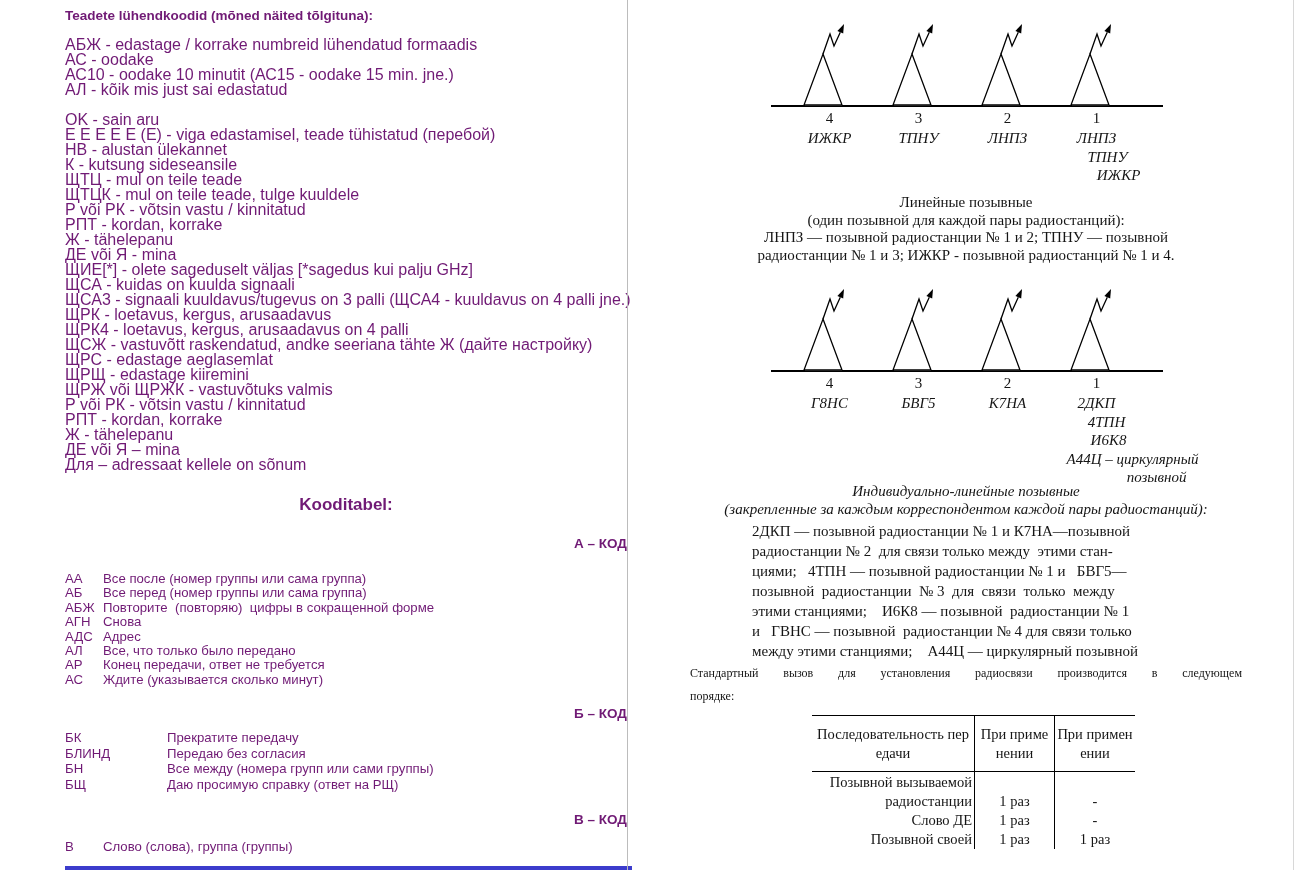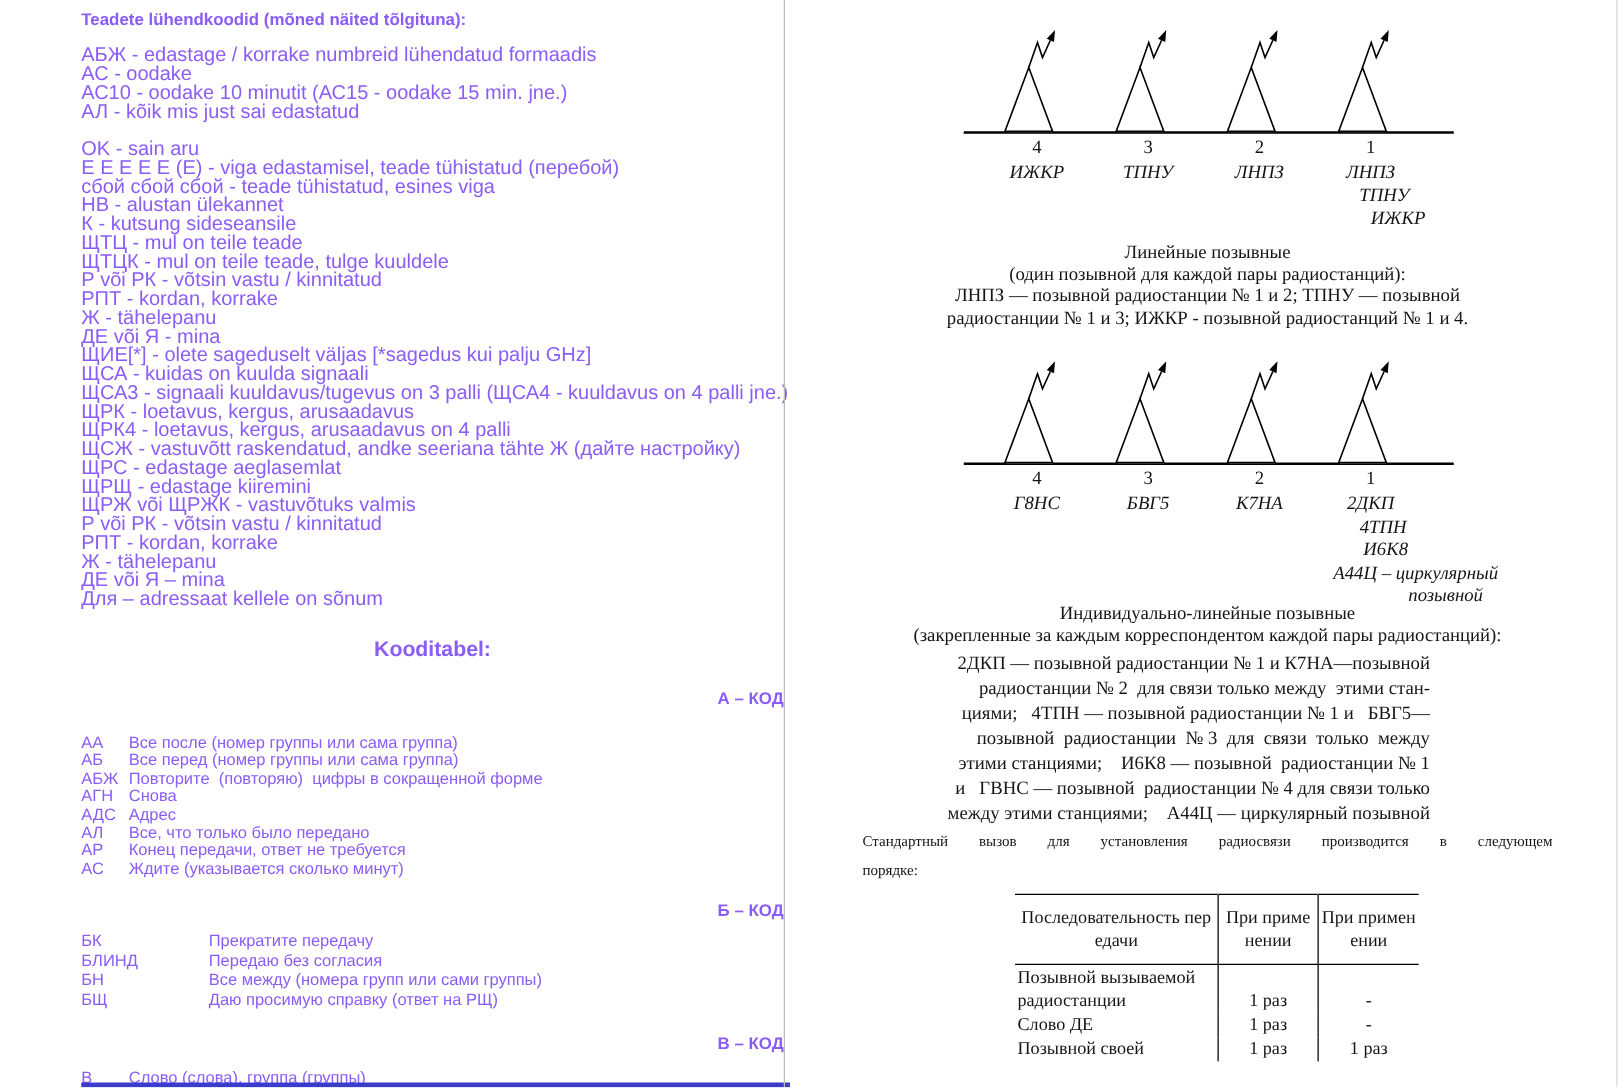--- a/index.html
+++ b/index.html
@@ -1,20 +1,20 @@
 <!DOCTYPE html>
 <html><head>
 <meta charset="utf-8">
 <style>
   html,body{margin:0;padding:0;background:#fff;}
   .screen{position:relative;width:1298px;height:870px;overflow:hidden;background:#ffffff;
           font-family:"Liberation Sans","DejaVu Sans",sans-serif;}
 
   
-  .left-page{position:absolute;left:65px;top:8px;width:562px;color:#8b5cf6;}
+  .left-page{position:absolute;left:65px;top:8px;width:562px;color:#701a75;}
   .lp-title{font-weight:bold;font-size:13.5px;line-height:16px;}
   .lp-lines{margin-top:13px;}
   .tline{font-size:16px;line-height:15px;min-height:15px;white-space:pre;}
   .kood-title{text-align:center;font-weight:bold;font-size:17px;line-height:21px;margin-top:22px;}
   .sec-heading{text-align:right;font-weight:bold;font-size:13.5px;line-height:15px;}
   .codesec.idx-0 .sec-heading{margin:21px 0 21px;}
   .codesec.idx-1 .sec-heading{margin:19px 0 9px;}
   .codesec.idx-2 .sec-heading{margin:19px 0 13px;}
   .crow{display:flex;font-size:13.2px;line-height:14.4px;}
   .codesec.idx-1 .crow{line-height:15.6px;gap:22px;}
@@ -41,60 +41,59 @@
   .label-line{font-style:italic;font-size:15px;line-height:18.5px;white-space:nowrap;text-align:center;}
   .d1 .label-line.idx-1{transform:translateX(11px);}
   .d1 .label-line.idx-2{transform:translateX(22px);}
   .d2 .label-line.idx-1{transform:translateX(10px);}
   .d2 .label-line.idx-2{transform:translateX(12px);}
   .d2 .label-line.idx-3{transform:translateX(36px);}
   .d2 .label-line.idx-4{transform:translateX(60px);}
 
   .block1{position:absolute;top:194px;left:0;width:552px;}
   .cline{text-align:center;font-size:15px;line-height:17.5px;white-space:pre;}
-  .block2-heading{position:absolute;top:483px;left:0;width:552px;}
+  .block2-heading{position:absolute;top:483px;left:0;width:552px;font-style:italic;}
   .block2-body{position:absolute;top:521px;left:62px;width:392px;}
-  .jline{text-align:right;font-size:15px;line-height:20px;white-space:pre;}
+  .jline{text-align:left;font-size:15px;line-height:20px;white-space:pre;}
   .paragraph{position:absolute;top:662px;left:0;width:552px;}
   .pline{font-size:12px;line-height:22.5px;}
   .pline.idx-0{text-align:justify;text-align-last:justify;}
   .pline.idx-1{text-align:left;}
 
   .table-wrap{position:absolute;top:715px;left:122px;}
   table.call{border-collapse:collapse;border-top:1.5px solid #000;table-layout:fixed;}
   table.call th,table.call td{padding:0 2px;font-weight:normal;font-size:14.5px;line-height:19px;}
   table.call th{text-align:center;vertical-align:middle;height:55px;word-break:break-all;
                 border-bottom:1.5px solid #000;margin-left:30px;}
   table.call .c1{width:158px;}
   table.call .c2{width:75px;}
   table.call .c3{width:76px;}
   table.call th.c1,table.call td.c1,
   table.call th.c2,table.call td.c2{border-right:1.2px solid #000;}
   table.call td{vertical-align:bottom;}
-  table.call td.c1{text-align:left;}
+  table.call td.c1{text-align:right;}
   table.call td.c2,table.call td.c3{text-align:center;}
   table.call tbody tr.idx-0 td{height:39px;}
   table.call tbody tr.idx-1 td,table.call tbody tr.idx-2 td{height:19px;}
 </style>
 </head>
 <body>
 
 <div class="screen">
 
   <div class="left-page">
     <div class="lp-title">Teadete lühendkoodid (mõned näited tõlgituna):</div>
     <div class="lp-lines">
       <div class="tline idx-0">АБЖ - edastage / korrake numbreid lühendatud formaadis</div>
         <div class="tline idx-1">АС - oodake</div>
         <div class="tline idx-2">АС10 - oodake 10 minutit (АС15 - oodake 15 min. jne.)</div>
         <div class="tline idx-3">АЛ - kõik mis just sai edastatud</div>
         <div class="tline idx-4"></div>
         <div class="tline idx-5">OK - sain aru</div>
         <div class="tline idx-6">Е Е Е Е Е (Е) - viga edastamisel, teade tühistatud (перебой)</div>
-        <div class="tline idx-7">сбой сбой сбой - teade tühistatud, esines viga</div>
         <div class="tline idx-8">НВ - alustan ülekannet</div>
         <div class="tline idx-9">К - kutsung sideseansile</div>
         <div class="tline idx-10">ЩТЦ - mul on teile teade</div>
         <div class="tline idx-11">ЩТЦК - mul on teile teade, tulge kuuldele</div>
         <div class="tline idx-12">Р või РК - võtsin vastu / kinnitatud</div>
         <div class="tline idx-13">РПТ - kordan, korrake</div>
         <div class="tline idx-14">Ж - tähelepanu</div>
         <div class="tline idx-15">ДЕ või Я - mina</div>
         <div class="tline idx-16">ЩИЕ[*] - olete sageduselt väljas [*sagedus kui palju GHz]</div>
         <div class="tline idx-17">ЩСА - kuidas on kuulda signaali</div>

